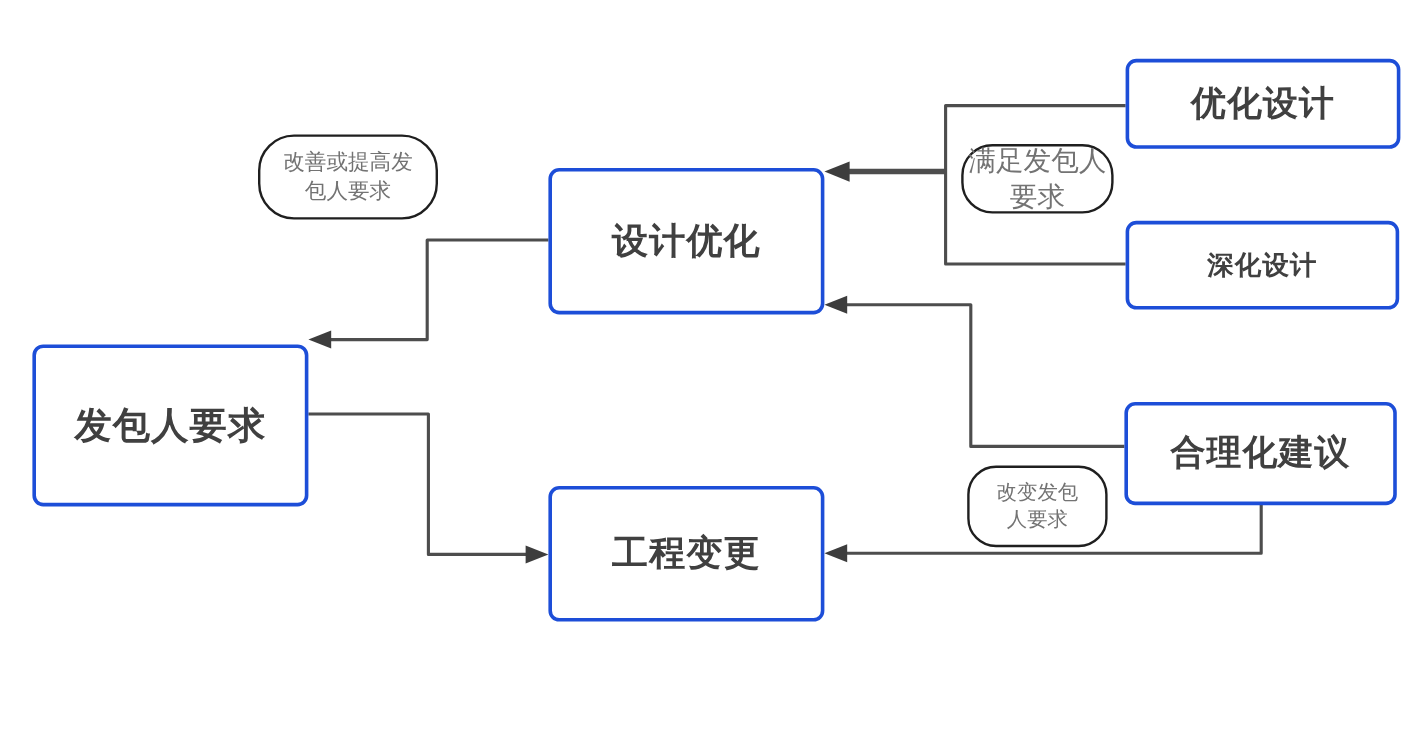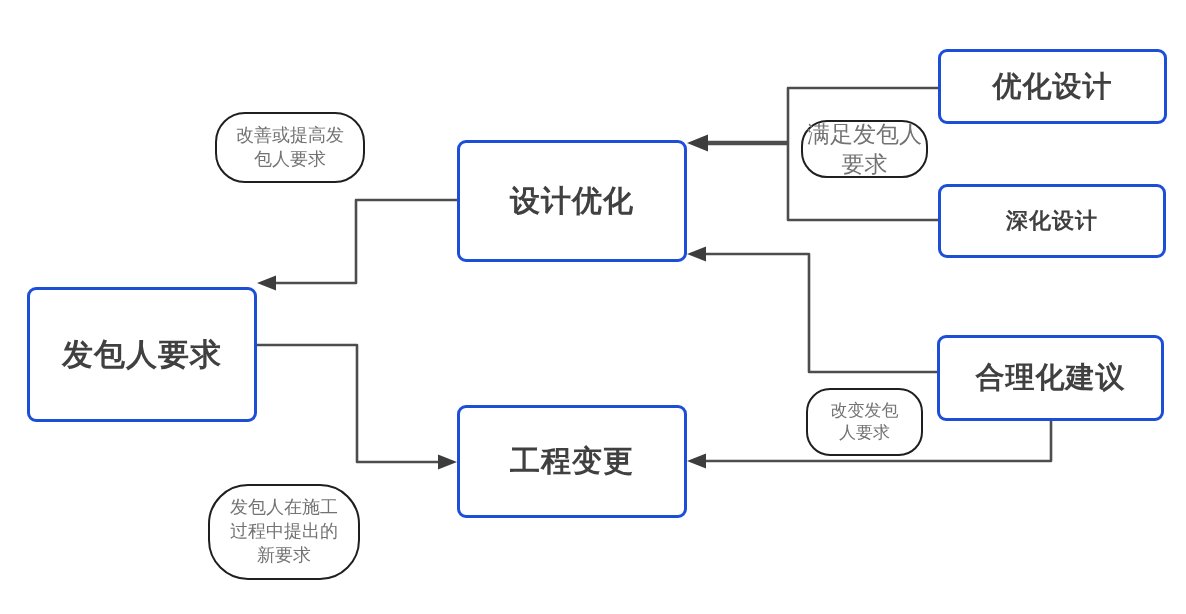--- a/index.html
+++ b/index.html
@@ -106,19 +106,14 @@
   <div class="oval" id="oval-meet">
     <span>满足发包人
 要求</span>
   </div>
 
   <div class="oval" id="oval-change">
     <span>改变发包
 人要求</span>
   </div>
 
-  <div class="oval" id="oval-new-req">
-    <span>发包人在施工
-过程中提出的
-新要求</span>
-  </div>
 
 </div>
 
 </body></html>

